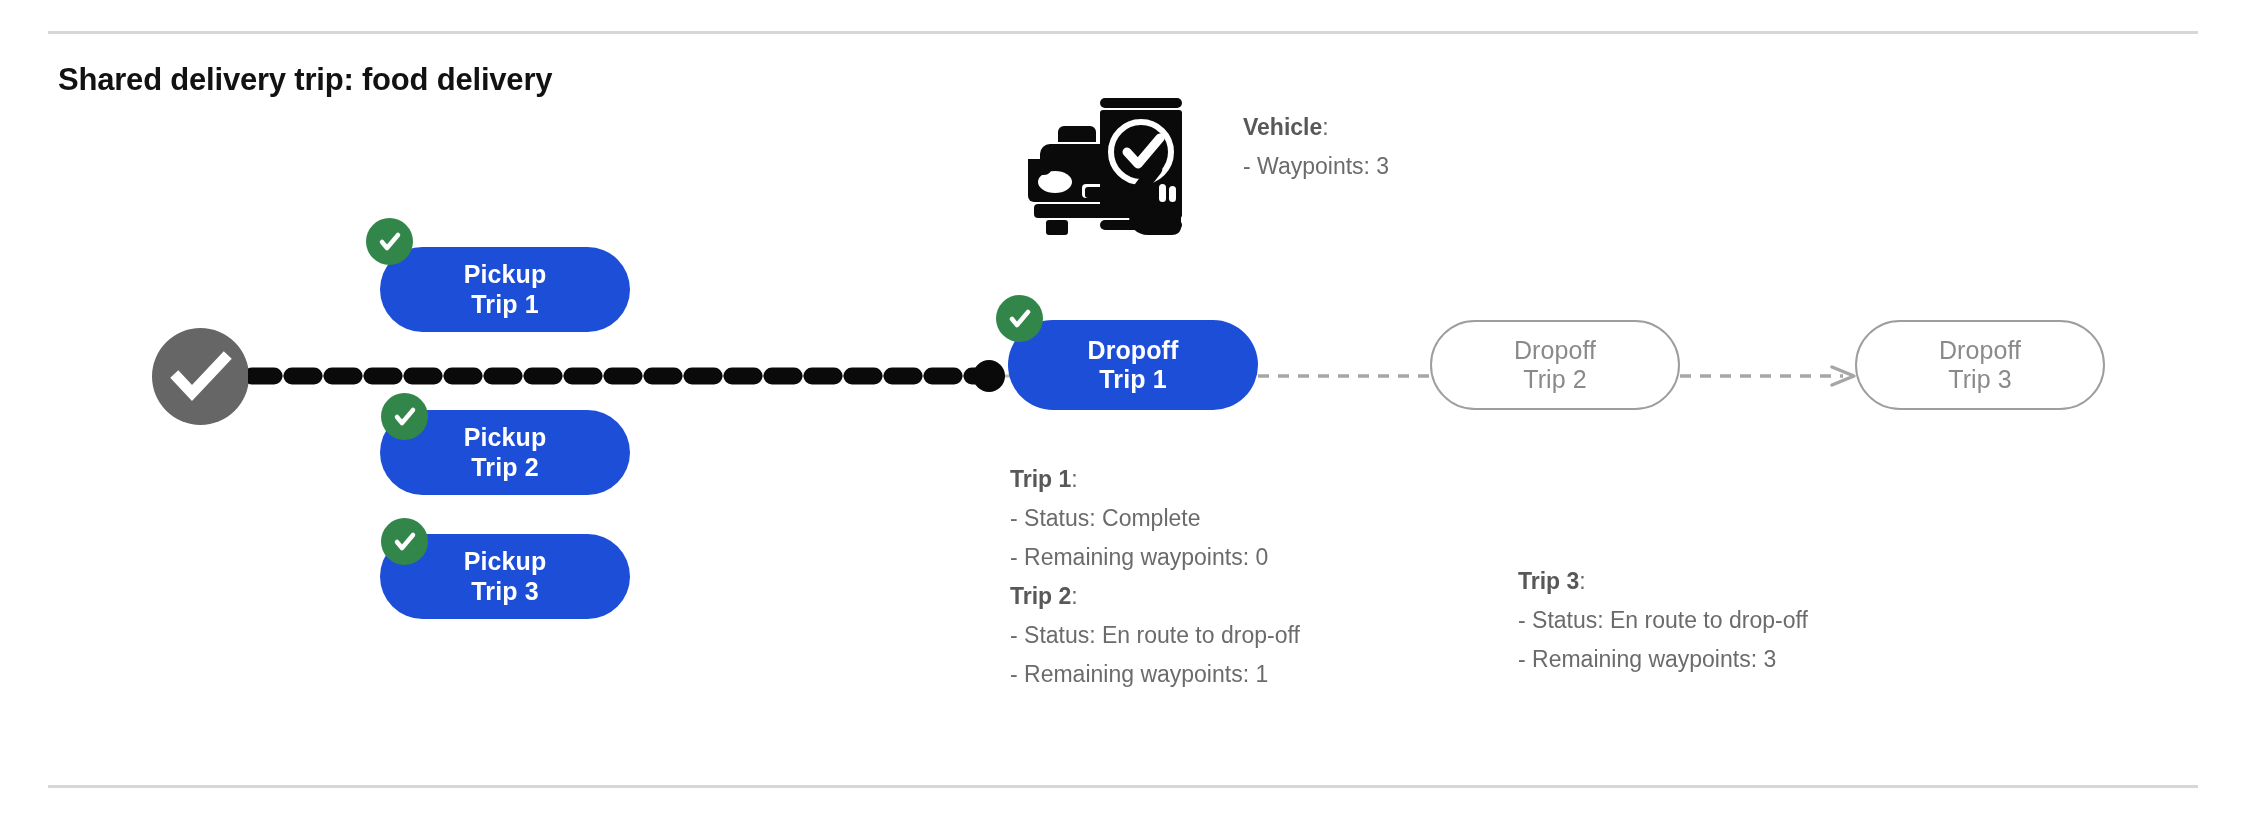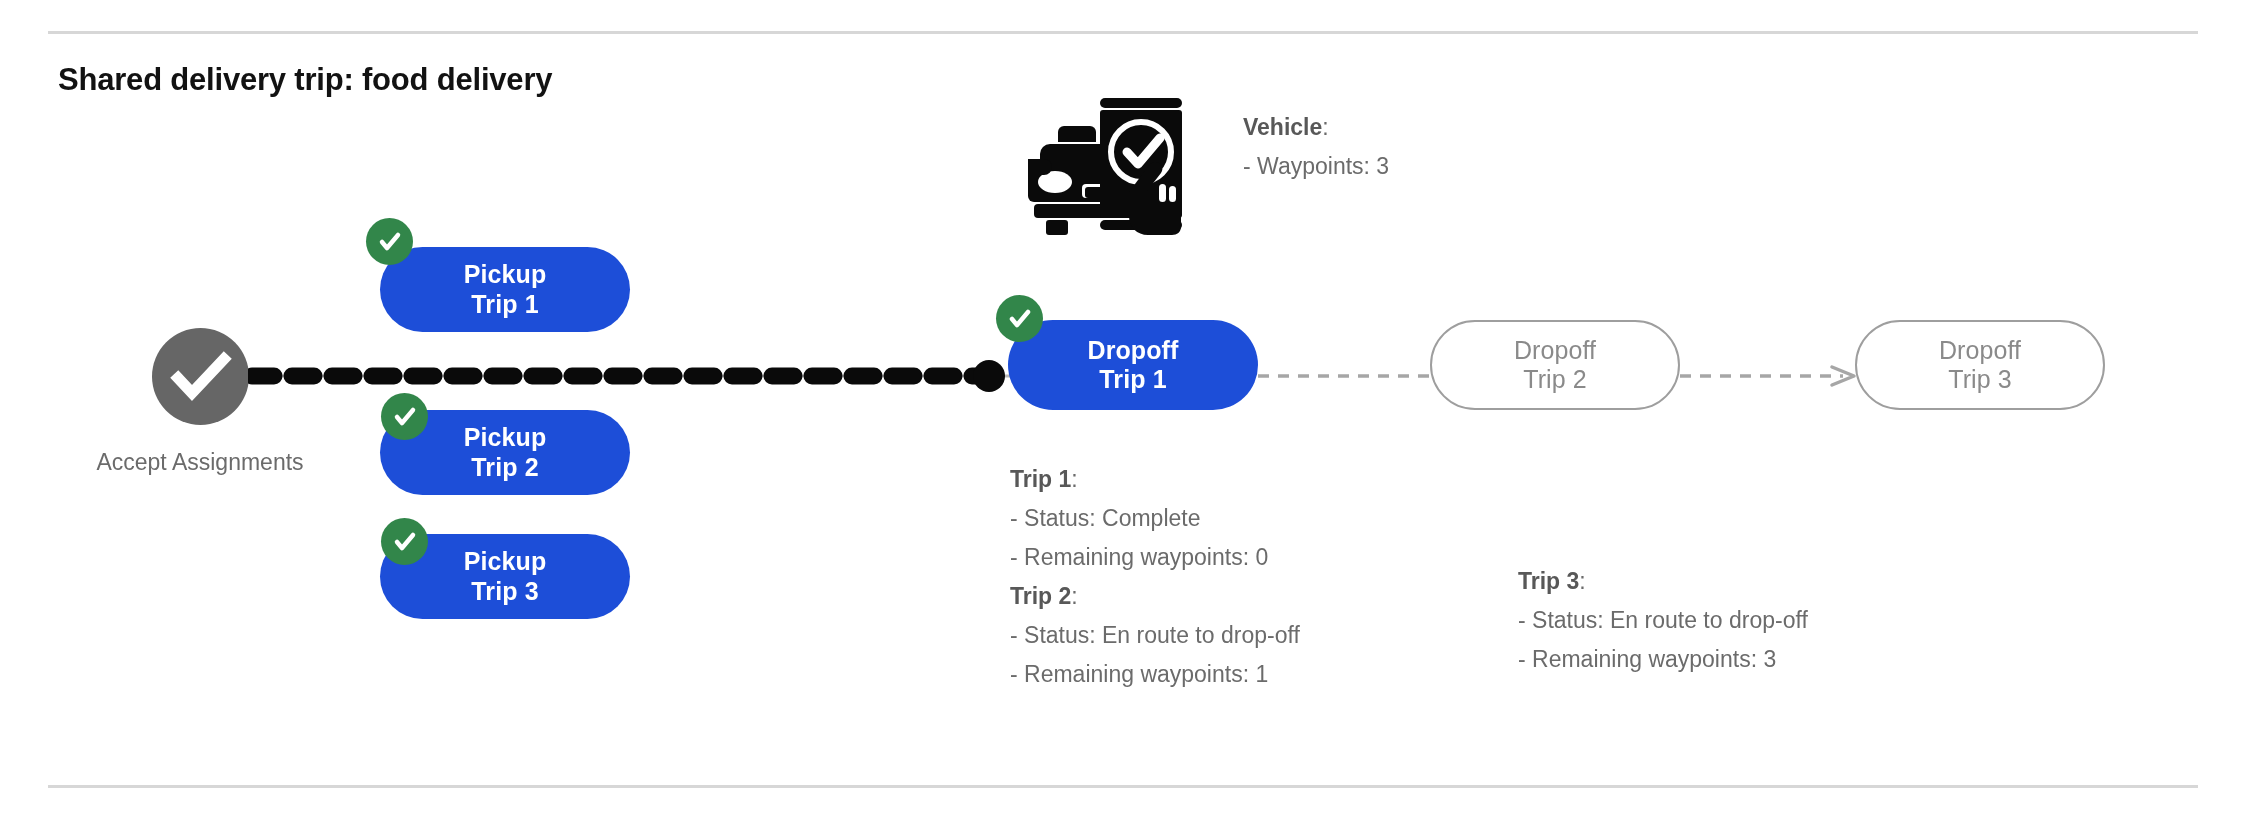--- a/index.html
+++ b/index.html
@@ -227,24 +227,20 @@
   <div id="vehicle-info" class="info-block">
     <span class="row"><span class="hd">Vehicle</span><span class="hd-colon">:</span></span>
     <span class="row">- Waypoints: 3</span>
   </div>
 
   <div id="start-node">
     <svg width="97" height="97" viewBox="0 0 97 97" aria-hidden="true">
       <path d="M26 50 l14 15 l32 -34" fill="none" stroke="#ffffff" stroke-width="11" stroke-linecap="square" stroke-linejoin="miter"></path>
     </svg>
   </div>
-  <div class="start-label">
-    <span class="line">Accept</span>
-    <span class="line">Assignments</span>
-  </div>
 
   <div id="bold-dash">
     <svg width="762" height="32" viewBox="0 0 762 32" aria-hidden="true">
       <line x1="0" y1="16" x2="762" y2="16" stroke="#b9b9b9" stroke-width="3"></line>
       <line x1="4" y1="16" x2="758" y2="16" stroke="#0a0a0a" stroke-width="17" stroke-linecap="round" stroke-dasharray="22 18"></line>
     </svg>
   </div>
   <div id="junction-dot"></div>
 
   <div id="pickup-1" class="pill filled">

